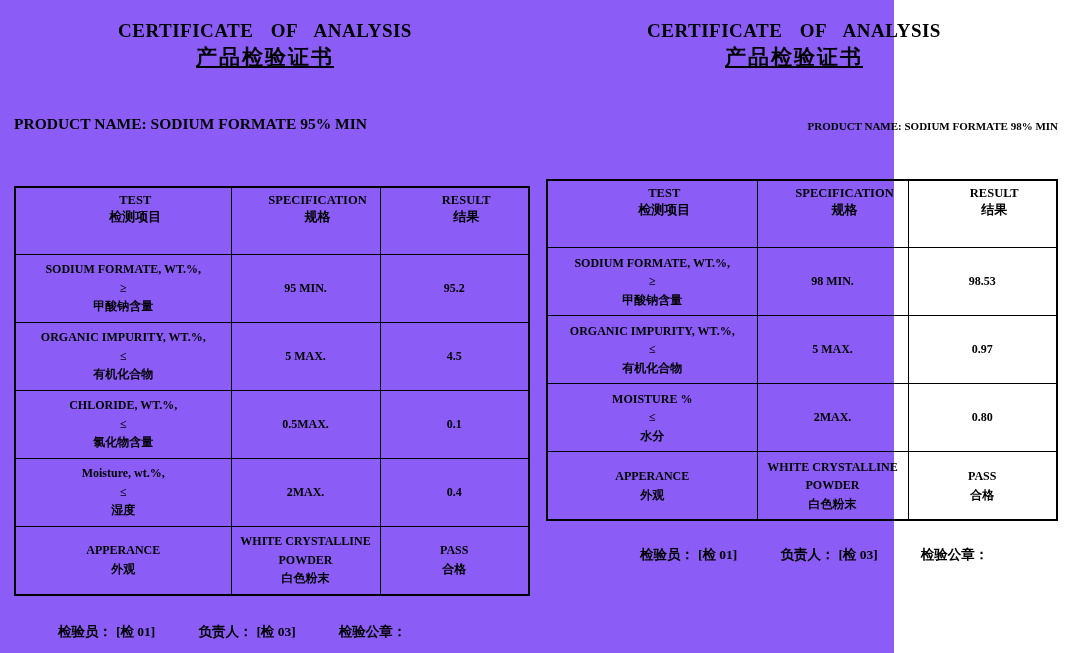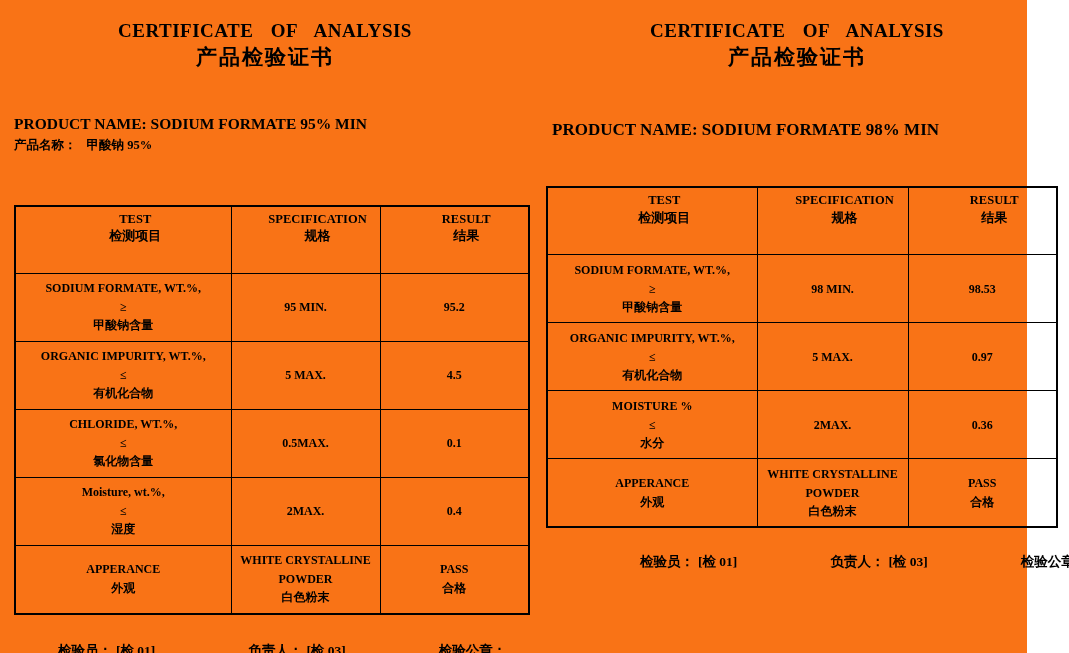--- a/index.html
+++ b/index.html
@@ -5,53 +5,55 @@
   html, body {
     margin: 0;
     padding: 0;
     background: #ffffff;
     color: #000000;
     font-family: "Liberation Serif", "DejaVu Serif", serif;
     font-weight: bold;
   }
   .page {
     position: relative;
-    width: 1027px;
+    width: 894px;
     height: 653px;
-    background: #f97316;
+    background: #8b5cf6;
     display: flex;
   }
   .cert {
     width: 534px;
     box-sizing: border-box;
   }
   .title-en {
     margin: 20px 0 0 0;
     text-align: center;
     font-size: 19px;
     letter-spacing: 0.5px;
     word-spacing: 12px;
     line-height: 1.15;
   }
   .title-zh {
     margin: 4px 0 0 0;
     text-align: center;
     font-size: 21px;
     letter-spacing: 2px;
     line-height: 1.1;
+    text-decoration: underline;
   }
   
   .product-en { line-height: 1.2; font-family: Liberation Serif, serif; }
   .cert-95 .product-en {
     margin: 46px 0 0 14px;
     font-size: 15.5px;
   }
   .cert-98 .product-en {
     margin: 51px 0 0 22px;
-    font-size: 17px;
+    font-size: 11px;
+    text-align: right;
   }
   .product-zh { line-height: 1.2; }
   .cert-95 .product-zh {
     margin: 4px 0 0 14px;
     font-size: 12.5px;
   }
   .cert-98 .product-zh {
     margin: 8px 0 0 22px;
     font-size: 13.5px;
   }
@@ -82,41 +84,38 @@
   td div { font-size: 12px; line-height: 1.55; }
   .cert-95 col.c1 { width: 216px; }
   .cert-95 col.c2 { width: 149px; }
   .cert-95 col.c3 { width: 149px; }
   .cert-98 col.c1 { width: 210px; }
   .cert-98 col.c2 { width: 151px; }
   .cert-98 col.c3 { width: 149px; }
   
   .footer {
     display: flex;
-    gap: 89px;
+    gap: 39px;
     font-size: 13.5px;
     white-space: nowrap;
   }
   .cert-95 .footer { margin: 27px 0 0 58px; }
   .cert-98 .footer { margin: 25px 0 0 110px; }
   .footer .f-item span { margin-right: 4px; }
 </style>
 </head>
 <body>
 
 <div class="page">
 
   <section class="cert cert-95">
     <h1 class="title-en">CERTIFICATE OF ANALYSIS</h1>
     <h2 class="title-zh">产品检验证书</h2>
 
     <div class="product-en">PRODUCT NAME: SODIUM FORMATE 95% MIN</div>
-    <div class="product-zh">
-      <span>产品名称：</span><span class="sep"></span><span>甲酸钠 95%</span>
-    </div>
 
     <table>
       <colgroup>
           <col class="c1">
           <col class="c2">
           <col class="c3">
         </colgroup>
       <thead>
         <tr>
           <th>
@@ -275,21 +274,21 @@
         <tr>
           <td>
               <div>MOISTURE %</div>
               <div>≤</div>
               <div>水分</div>
             </td>
           <td>
               <div>2MAX.</div>
             </td>
           <td>
-              <div>0.36</div>
+              <div>0.80</div>
             </td>
         </tr>
         <tr>
           <td>
               <div>APPERANCE</div>
               <div>外观</div>
             </td>
           <td>
               <div>WHITE CRYSTALLINE</div>
               <div>POWDER</div>

